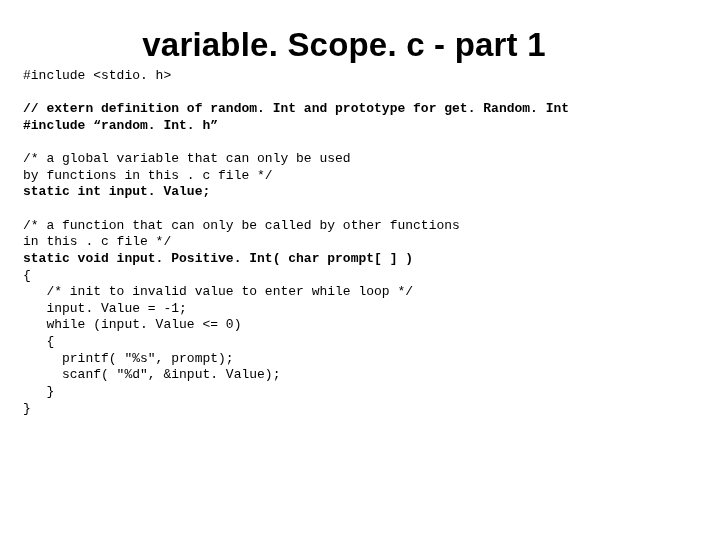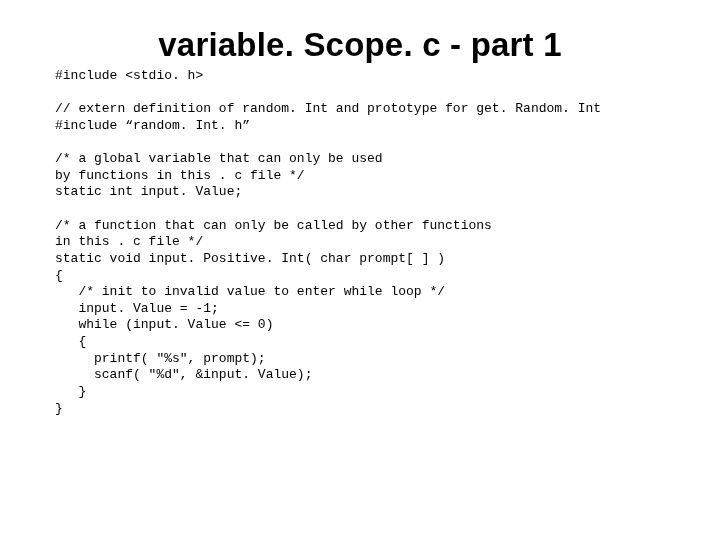--- a/index.html
+++ b/index.html
@@ -8,36 +8,36 @@
     width: 720px;
     height: 540px;
     background: #ffffff;
     font-family: Arial, Helvetica, sans-serif;
     color: #000;
   }
   .slide {
     box-sizing: border-box;
     width: 720px;
     height: 540px;
-    padding: 18px 55px 20px 55px;
+    padding: 18px 55px 20px 23px;
   }
   .title {
     font-size: 33px;
     font-weight: bold;
     text-align: center;
     margin: 8px 0 4px 0;
     letter-spacing: 0.2px;
   }
   .code {
     font-family: "Courier New", Courier, monospace;
     font-size: 13px;
     line-height: 1.28;
     white-space: pre;
   }
-  .b { font-weight: normal; }
+  .b { font-weight: bold; }
 </style>
 </head>
 <body>
 
 <div class="slide">
   <div class="title">variable. Scope. c - part 1</div>
   <div class="code" id="code-block"><div>#include &lt;stdio. h&gt;</div><div>&nbsp;</div><div class="b">// extern definition of random. Int and prototype for get. Random. Int</div><div class="b">#include “random. Int. h”</div><div>&nbsp;</div><div>/* a global variable that can only be used</div><div>by functions in this . c file */</div><div class="b">static int input. Value;</div><div>&nbsp;</div><div>/* a function that can only be called by other functions</div><div>in this . c file */</div><div class="b">static void input. Positive. Int( char prompt[ ] )</div><div>{</div><div>   /* init to invalid value to enter while loop */</div><div>   input. Value = -1;</div><div>   while (input. Value &lt;= 0)</div><div>   {</div><div>     printf( "%s", prompt);</div><div>     scanf( "%d", &amp;input. Value);</div><div>   }</div><div>}</div></div>
 </div>
 
 </body></html>

